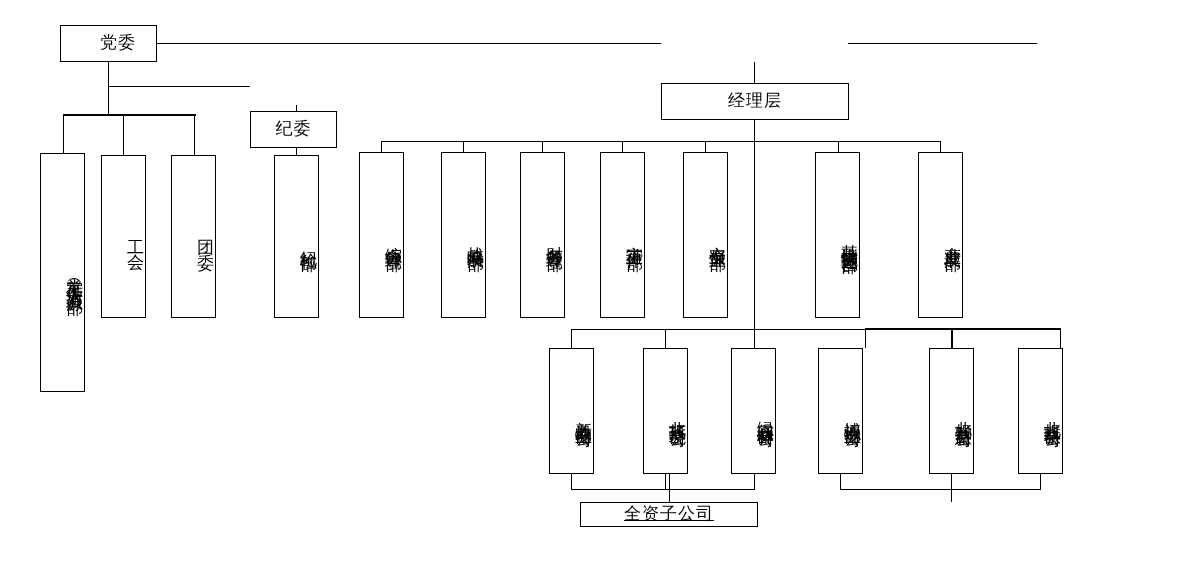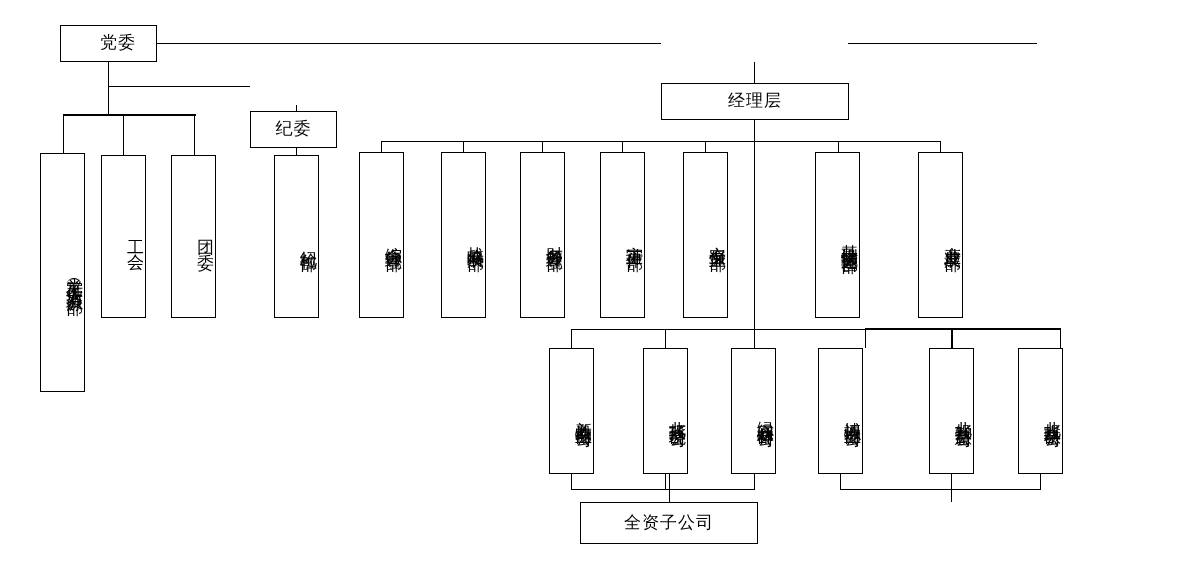--- a/index.html
+++ b/index.html
@@ -192,18 +192,18 @@
   </div>
 
   <div class="box v" style="left:929px; top:348px; width:45px; height:126px;">
     <span>北投智慧公司</span>
   </div>
 
   <div class="box v" style="left:1018px; top:348px; width:45px; height:126px;">
     <span>北投卓联公司</span>
   </div>
 
-  <div class="box h" style="left:580px; top:502px; width:178px; height:42px;">
+  <div class="box h" style="left:580px; top:502px; width:178px; height:25px;text-decoration:underline;">
     <span>全资子公司</span>
   </div>
 
 
 </div>
 
 </body></html>

